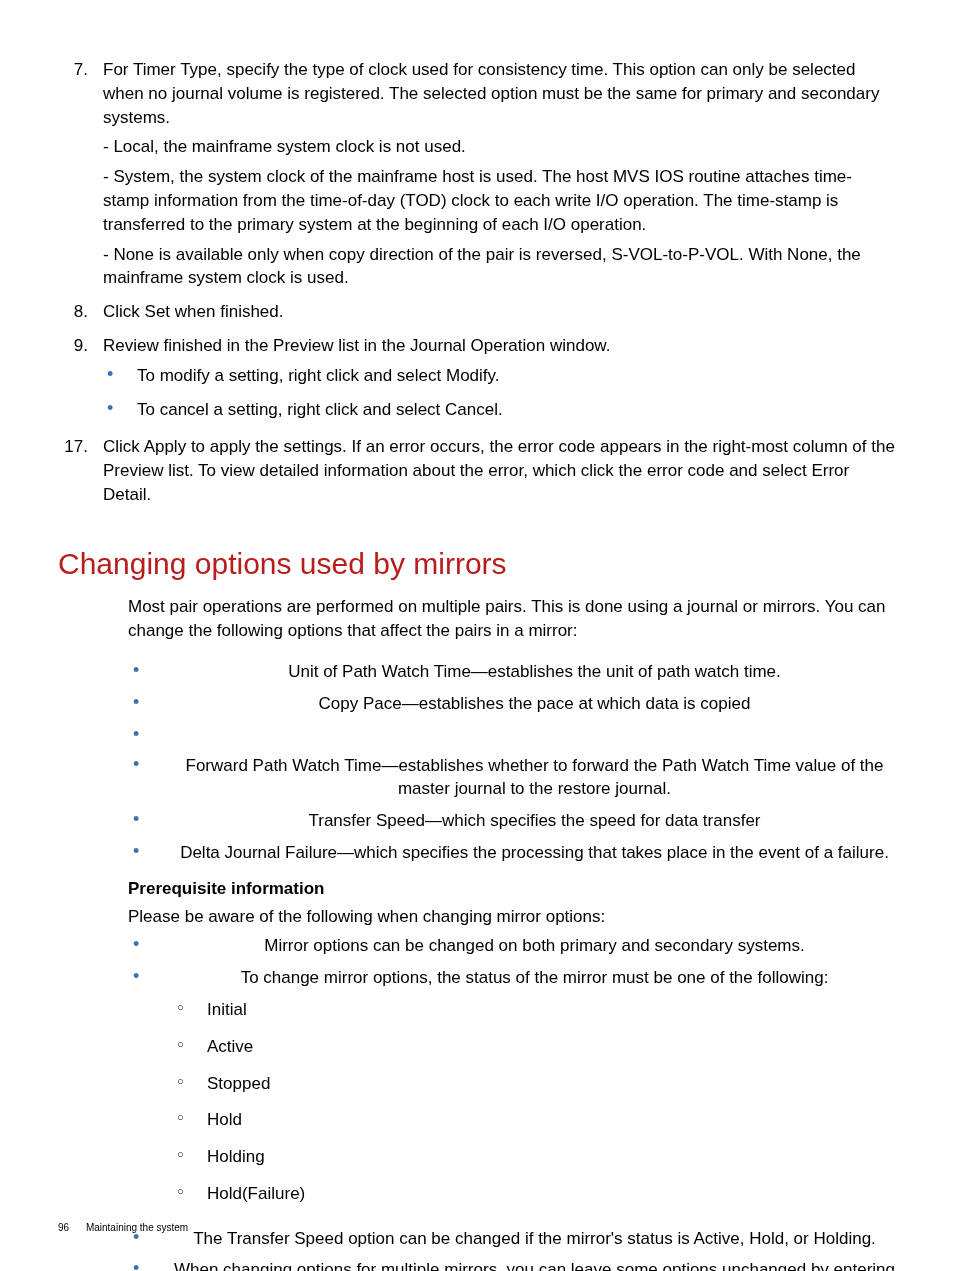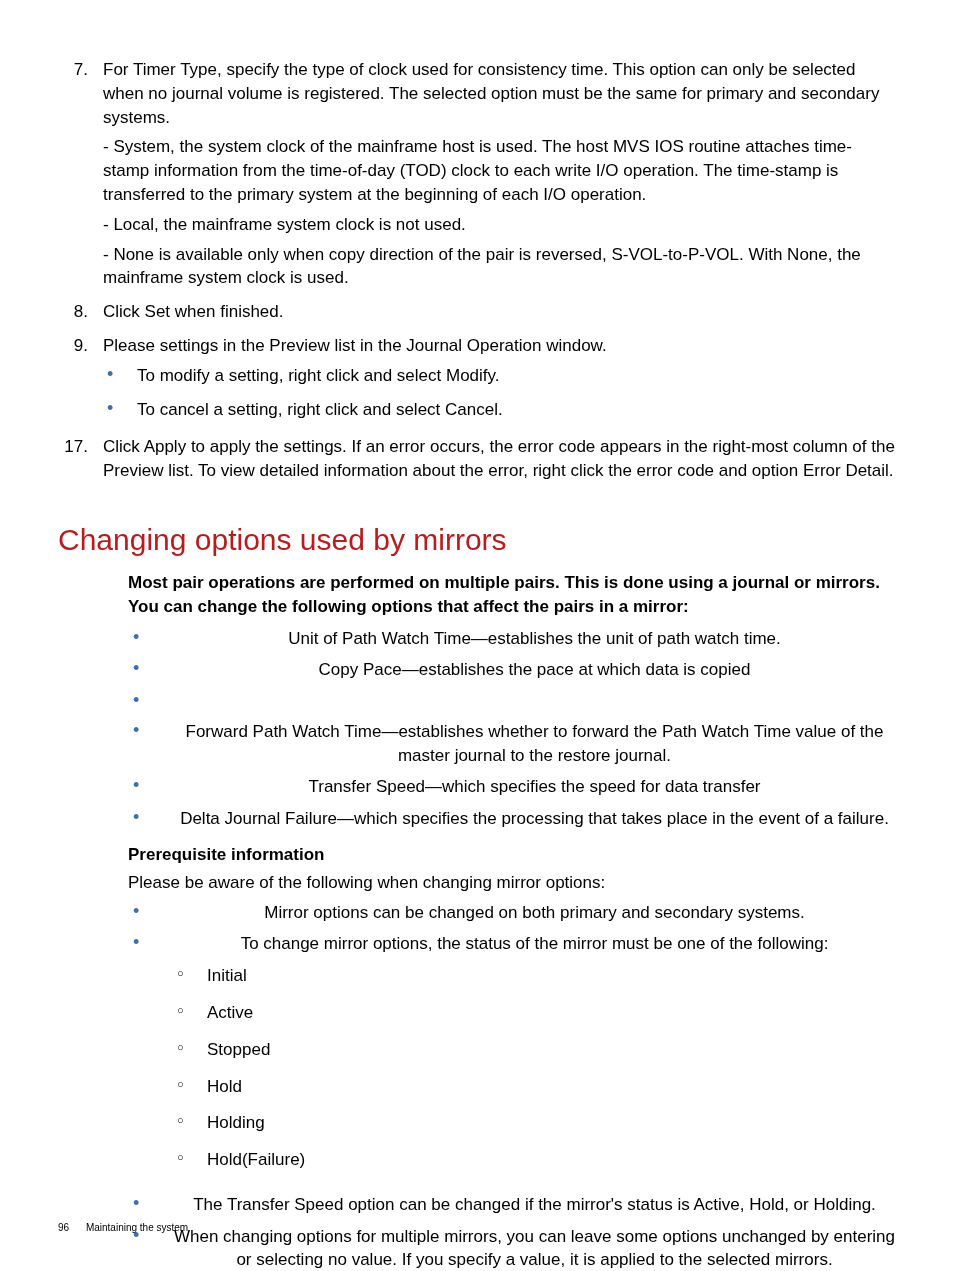--- a/index.html
+++ b/index.html
@@ -65,23 +65,22 @@
     flex: 1;
   }
   .bullet-body p { margin: 0 0 4px 0; }
   h2.section-heading {
     color: #b91c1c;
     font-weight: 400;
     font-size: 30px;
     margin: 30px 0 10px 0;
   }
   .body-text {
-    margin: 0 0 8px 0;
+    margin: 0 0 18px 0;
     padding-left: 70px;
-    font-weight: bold;
   }
   .body-text2 {
     margin: 0 0 6px 0;
     padding-left: 70px;
   }
   .prereq-label {
     font-weight: 700;
     padding-left: 70px;
     margin: 12px 0 4px 0;
   }
@@ -140,58 +139,58 @@
 <body>
 
 <div class="page">
 
   <ol class="main-list">
 
     <li>
       <div class="li-num" style="padding-left:0;"><span>7.</span></div>
       <div class="li-body">
         <p><span>For </span><strong>Timer Type</strong><span>, specify the type of clock used for consistency time. This option can only be selected when no journal volume is registered. The selected option must be the same for primary and secondary systems.</span></p>
+        <p><span>- </span><strong>Local</strong><span>, the mainframe system clock is not used.</span></p>
         <p><span>- </span><strong>System</strong><span>, the system clock of the mainframe host is used. The host MVS IOS routine attaches time-stamp information from the time-of-day (TOD) clock to each write I/O operation. The time-stamp is transferred to the primary system at the beginning of each I/O operation.</span></p>
-        <p><span>- </span><strong>Local</strong><span>, the mainframe system clock is not used.</span></p>
         <p><span>- </span><strong>None</strong><span> is available only when copy direction of the pair is reversed, </span><strong>S-VOL-to-P-VOL</strong><span>. With None, the mainframe system clock is used.</span></p>
       </div>
     </li>
 
     <li>
       <div class="li-num"><span>8.</span></div>
       <div class="li-body">
         <p><span>Click </span><strong>Set</strong><span> when finished.</span></p>
       </div>
     </li>
 
     <li>
       <div class="li-num"><span>9.</span></div>
       <div class="li-body">
-        <p><span>Please settings in the </span><strong>Preview</strong><span> list in the Journal Operation window.</span></p>
+        <p><span>Review finished in the </span><strong>Preview</strong><span> list in the Journal Operation window.</span></p>
         <ul class="sub-bullets">
           <li>
             <div class="bullet-dot">•</div>
             <div class="bullet-body">
                 <p><span>To modify a setting, right click and select </span><strong>Modify</strong><span>.</span></p>
               </div>
           </li>
           <li>
             <div class="bullet-dot">•</div>
             <div class="bullet-body">
                 <p><span>To cancel a setting, right click and select </span><strong>Cancel</strong><span>.</span></p>
               </div>
           </li>
         </ul>
       </div>
     </li>
 
     <li>
       <div class="li-num n10"><span>17.</span></div>
       <div class="li-body">
-        <p><span>Click </span><strong>Apply</strong><span> to apply the settings. If an error occurs, the error code appears in the right-most column of the </span><strong>Preview</strong><span> list. To view detailed information about the error, right click the error code and option </span><strong>Error Detail</strong><span>.</span></p>
+        <p><span>Click </span><strong>Apply</strong><span> to apply the settings. If an error occurs, the error code appears in the right-most column of the </span><strong>Preview</strong><span> list. To view detailed information about the error, which click the error code and select </span><strong>Error Detail</strong><span>.</span></p>
       </div>
     </li>
 
   </ol>
 
   <h2 class="section-heading">Changing options used by mirrors</h2>
 
   <p class="body-text">Most pair operations are performed on multiple pairs. This is done using a journal or mirrors. You can change the following options that affect the pairs in a mirror:</p>
 
   <ul class="top-bullets">

